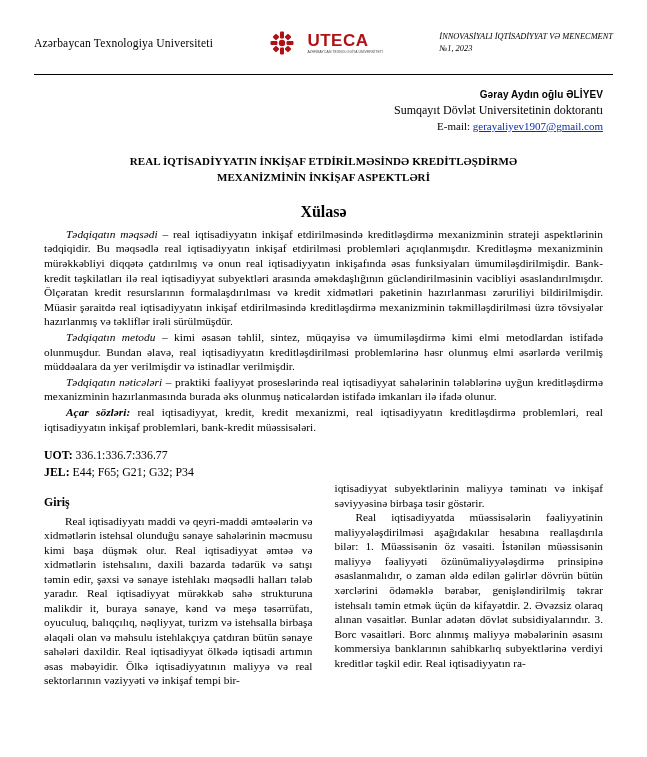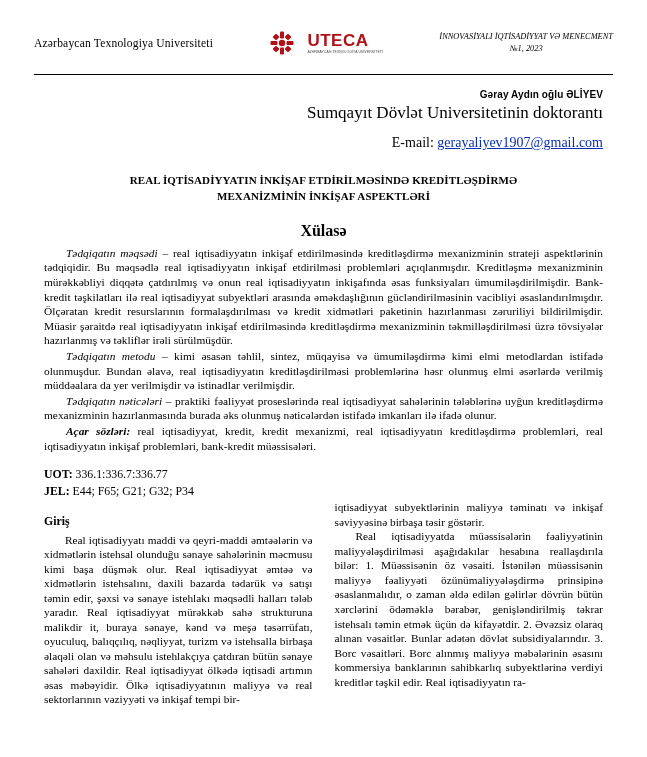--- a/index.html
+++ b/index.html
@@ -69,21 +69,21 @@
   }
   .logo-sub {
     font-family: "Liberation Sans", sans-serif;
     font-size: 3.4px;
     color: #444;
     letter-spacing: 0.1px;
     margin-top: 2px;
     white-space: nowrap;
   }
   .masthead-right {
-    text-align: center;
+    text-align: left;
     font-style: italic;
     font-size: 8.4px;
     line-height: 1.45;
     white-space: nowrap;
   }
   .rule {
     border: 0;
     border-top: 1px solid #000;
     margin: 2px 34px 0 34px;
   }
@@ -93,26 +93,26 @@
     margin: 14px 44px 0 34px;
     text-align: right;
   }
   .author-name {
     font-family: "Liberation Sans", sans-serif;
     font-weight: bold;
     font-size: 10px;
     letter-spacing: 0.1px;
   }
   .author-affil {
-    font-size: 17px;
+    font-size: 12px;
     margin-top: 3px;
   }
   .author-email {
-    font-size: 14px;
-    margin-top: 12px;
+    font-size: 11px;
+    margin-top: 2px;
   }
   .author-email a {
     color: #0a2fb5;
     text-decoration: underline;
   }
 
   
   .title {
     margin: 22px 60px 0 60px;
     text-align: center;

